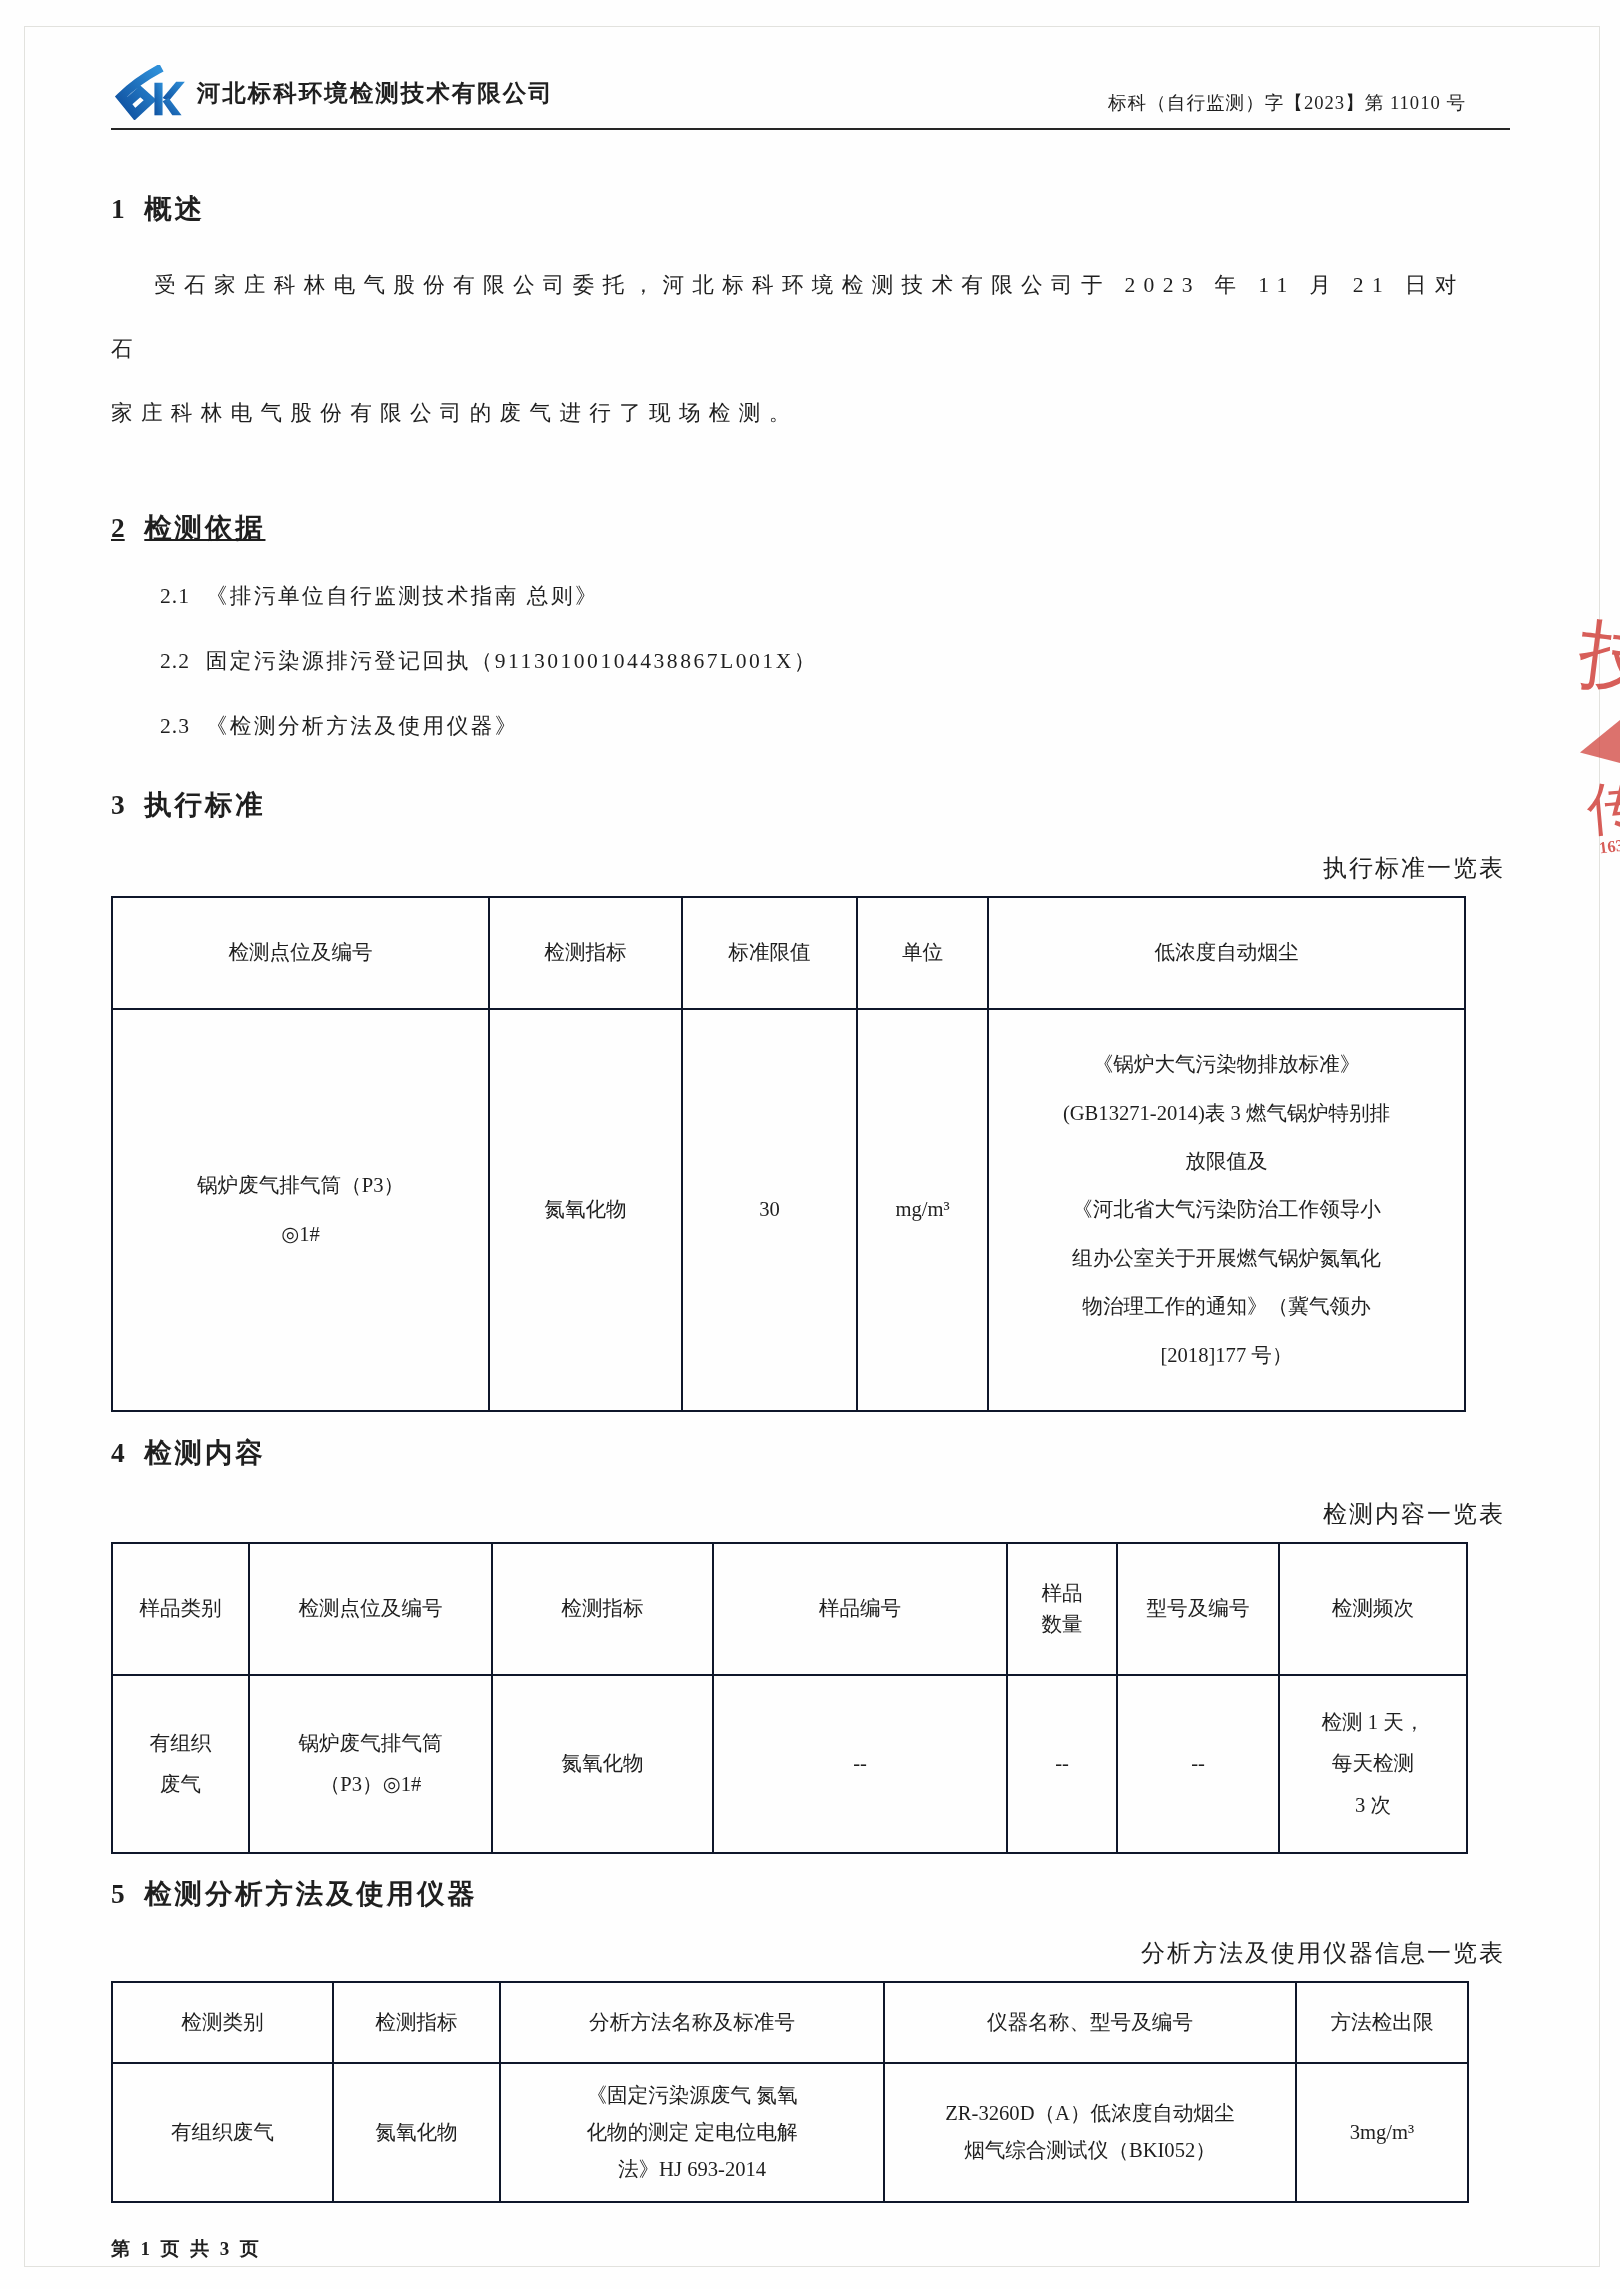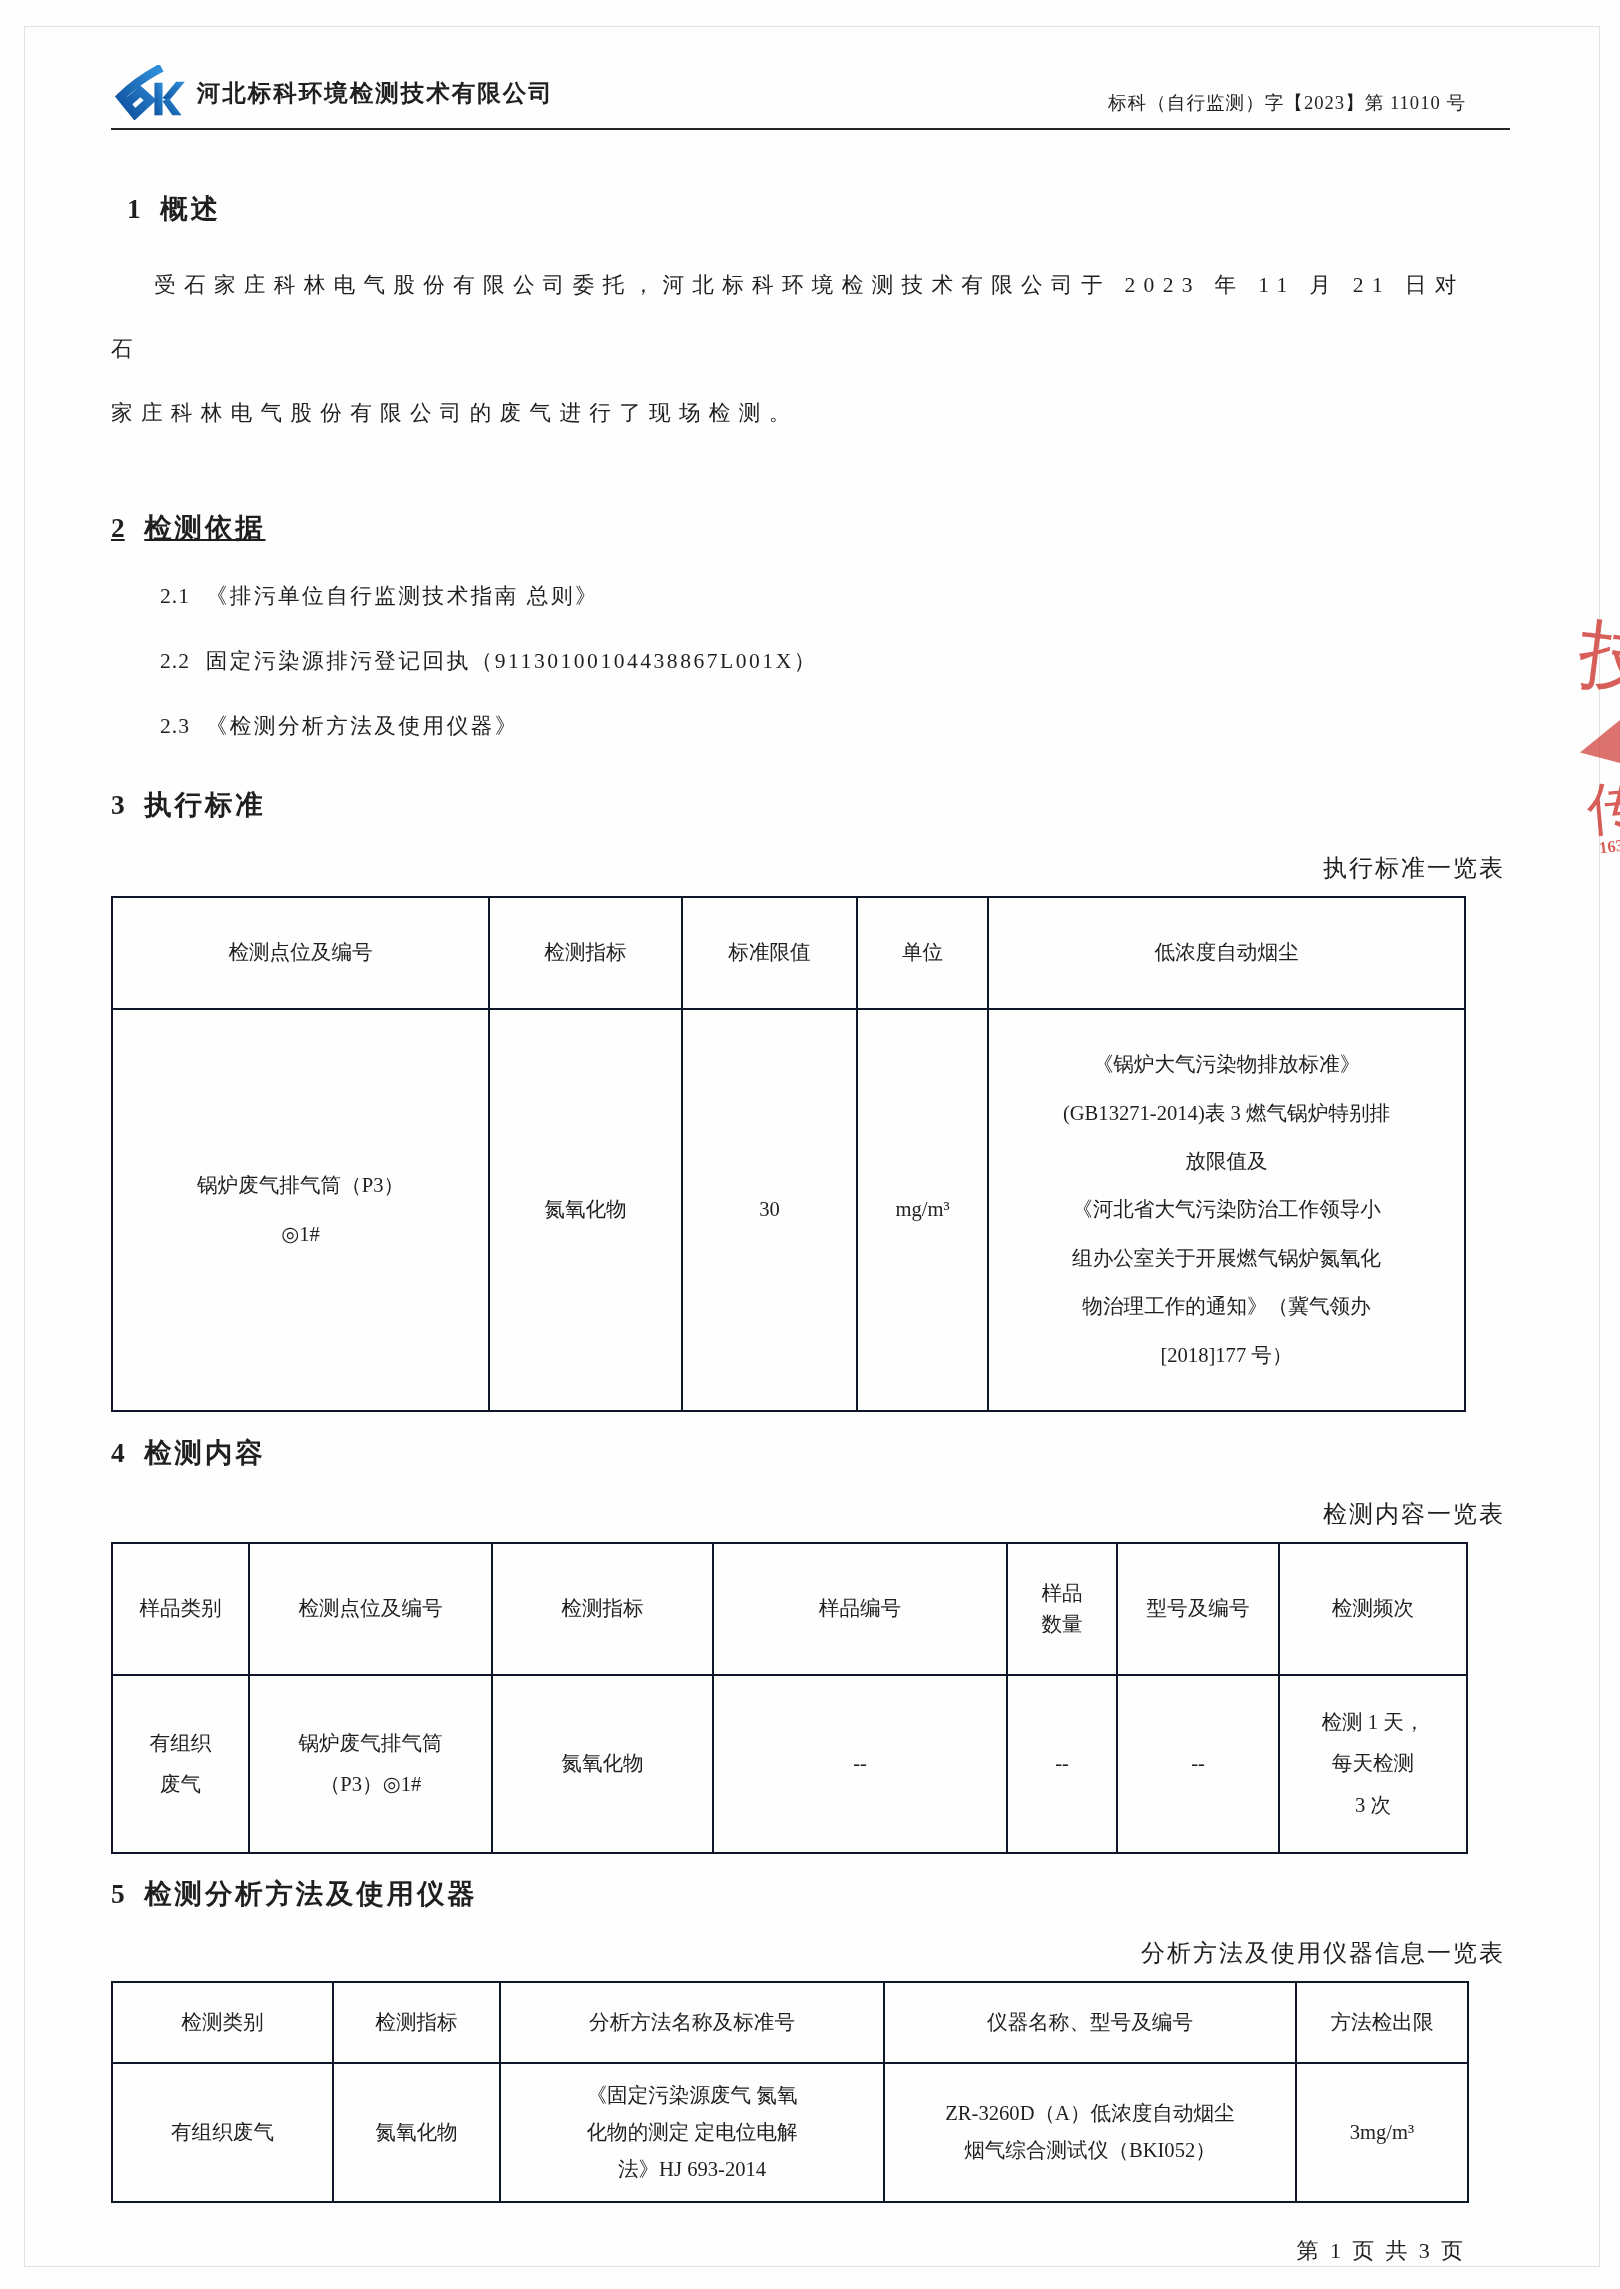--- a/index.html
+++ b/index.html
@@ -16,21 +16,21 @@
   .hdr{display:flex;justify-content:space-between;align-items:flex-end;margin-top:57px;}
   .hdr-left{display:flex;align-items:center;}
   .logo{width:76px;height:55px;margin-right:9.8px;}
   .company{font-size:23.5px;font-weight:bold;letter-spacing:2px;}
   .docnum{font-size:18.6px;letter-spacing:1px;padding-bottom:3.9px;}
   .rule{width:1399px;border-bottom:2.9px solid #262626;margin-top:7.8px;}
 
   
   .h{font-weight:bold;font-size:27.4px;letter-spacing:2.9px;line-height:1.2;}
   .h .num{margin-right:19.6px;letter-spacing:0;}
-  .h1{margin-top:63px;margin-left:16px;}
+  .h1{margin-top:63px;}
   .h2{margin-top:67px;text-decoration:underline;}
   .h3{margin-top:49px;}
   .h4{margin-top:25.5px;}
   .h5{margin-top:23.5px;}
 
   .para{margin-top:27.4px;font-size:21.6px;line-height:64px;letter-spacing:8.3px;
     text-indent:2em;white-space:pre-line;}
 
   .item{margin:37px 0 0 49px;font-weight:normal;font-size:21.6px;letter-spacing:2.5px;line-height:1.3;}
   .item .num{margin-right:15.7px;letter-spacing:1px;}
@@ -44,21 +44,21 @@
     border:2.9px solid #2a2a2a;}
   td{border:2px solid #0f172a;text-align:center;vertical-align:middle;
     font-size:20.6px;white-space:pre-line;padding:3.9px 7.8px;line-height:1.7;}
   .t1 .hrow td{height:102px;}
   .t1 .drow td{height:392px;line-height:2.35;}
   .t2 .hrow td{height:122px;line-height:1.5;border-bottom-width:2.9px;}
   .t2 .drow td{height:169px;line-height:2.0;}
   .t3 .hrow td{height:71px;}
   .t3 .drow td{height:129px;line-height:1.8;}
 
-  .footer{margin-top:33px;text-align:right;font-size:22px;letter-spacing:2.9px;}
+  .footer{margin-top:33px;text-align:left;font-size:19px;letter-spacing:2.9px;font-weight:bold;}
 
   
   .stamp{position:absolute;top:617px;right:0;width:120px;height:247px;
     overflow:hidden;pointer-events:none;}
   .stamp span{position:absolute;color:#cf3b35;opacity:.82;
     font-family:"Liberation Serif",serif;}
   .stamp .f1{top:-9.8px;right:-35px;font-size:76px;transform:rotate(7deg);}
   .stamp .wedge{position:absolute;top:98px;right:-15.7px;width:0;height:0;
     border-top:33px solid transparent;border-bottom:25.5px solid transparent;
     border-right:57px solid #cf3b35;opacity:.72;transform:rotate(-9deg);}

